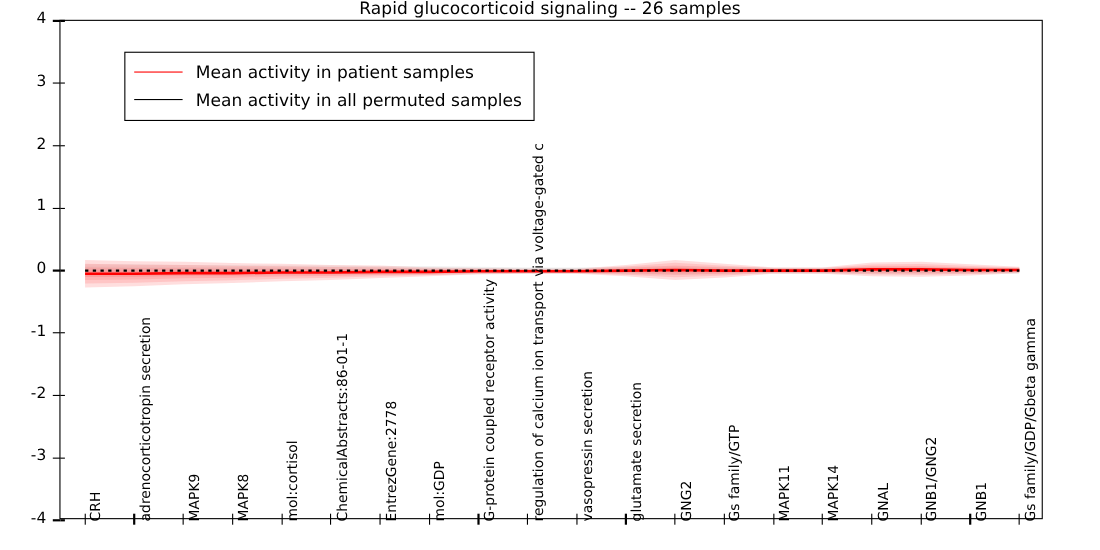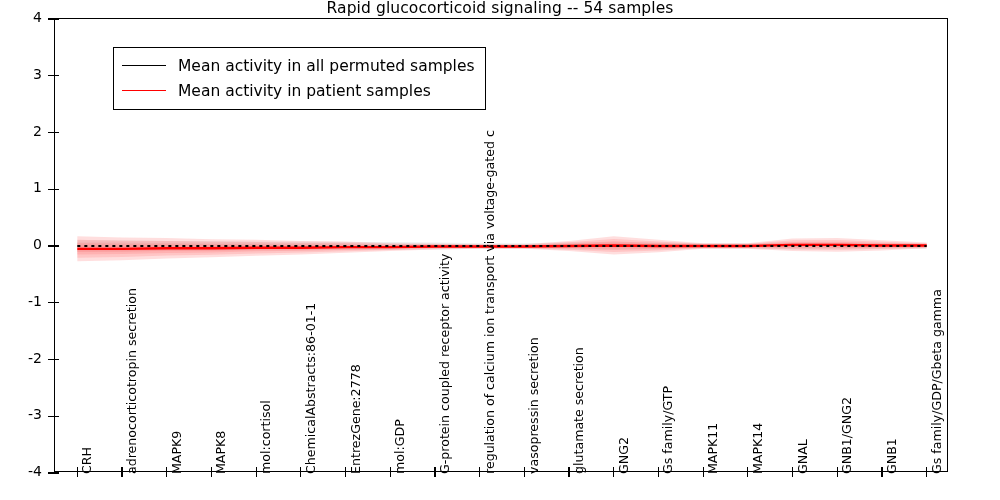--- a/index.html
+++ b/index.html
@@ -54,21 +54,21 @@
   .legline.red{border-top-color:#ff0000;}
   .legtxt{font-size:15.5px;color:#000;white-space:nowrap;}
 
   svg{display:block;}
 </style>
 </head>
 <body>
 
 <div id="fig">
 
-  <div id="title">Rapid glucocorticoid signaling -- 54 samples</div>
+  <div id="title">Rapid glucocorticoid signaling -- 26 samples</div>
 
   <div id="axes">
 
     <div id="ytick-layer">
         <div class="ytick" style="top: -0.65px;"></div>
         <div class="ytick inner" style="top: -0.65px;"></div>
         <div class="ytick" style="top: 56.1px;"></div>
         <div class="ytick inner" style="top: 56.1px;"></div>
         <div class="ytick" style="top: 112.85px;"></div>
         <div class="ytick inner" style="top: 112.85px;"></div>
@@ -147,26 +147,26 @@
             <path d="M22.35,229.84L67.05,229.84L111.75,229.27L156.45,229.27L201.15,228.70L245.85,228.70L290.55,228.13L335.25,228.13L379.95,227.57L424.65,227.57L469.35,227.57L514.05,227.00L558.75,226.43L603.45,227.00L648.15,227.00L692.85,227.00L737.55,225.87L782.25,225.87L826.95,226.43L871.65,226.43" fill="none" stroke="#ff0000" stroke-width="2.4"></path>
           </g>
         <g id="g-permuted-line">
             <path d="M22.35,227.00L67.05,227.00L111.75,227.00L156.45,227.00L201.15,227.00L245.85,227.00L290.55,227.00L335.25,227.00L379.95,227.00L424.65,227.00L469.35,227.00L514.05,227.00L558.75,227.00L603.45,227.00L648.15,227.00L692.85,227.00L737.55,227.00L782.25,227.00L826.95,227.00L871.65,227.00" fill="none" stroke="#000000" stroke-width="2.2" stroke-dasharray="3,4" stroke-linecap="butt"></path>
           </g>
       </svg>
     </div>
 
     <div id="legend">
       <div class="legrow">
+        <span class="legline red"></span>
+        <span class="legtxt">Mean activity in patient samples</span>
+      </div>
+      <div class="legrow">
         <span class="legline"></span>
         <span class="legtxt">Mean activity in all permuted samples</span>
-      </div>
-      <div class="legrow">
-        <span class="legline red"></span>
-        <span class="legtxt">Mean activity in patient samples</span>
       </div>
     </div>
   </div>
 
   <div id="ylabels">
       <div class="ylabel-text" style="left: 0px; width: 42px; top: 9px;">4</div>
       <div class="ylabel-text" style="left: 0px; width: 42px; top: 65.75px;">3</div>
       <div class="ylabel-text" style="left: 0px; width: 42px; top: 122.5px;">2</div>
       <div class="ylabel-text" style="left: 0px; width: 42px; top: 179.25px;">1</div>
       <div class="ylabel-text" style="left: 0px; width: 42px; top: 236px;">0</div>

